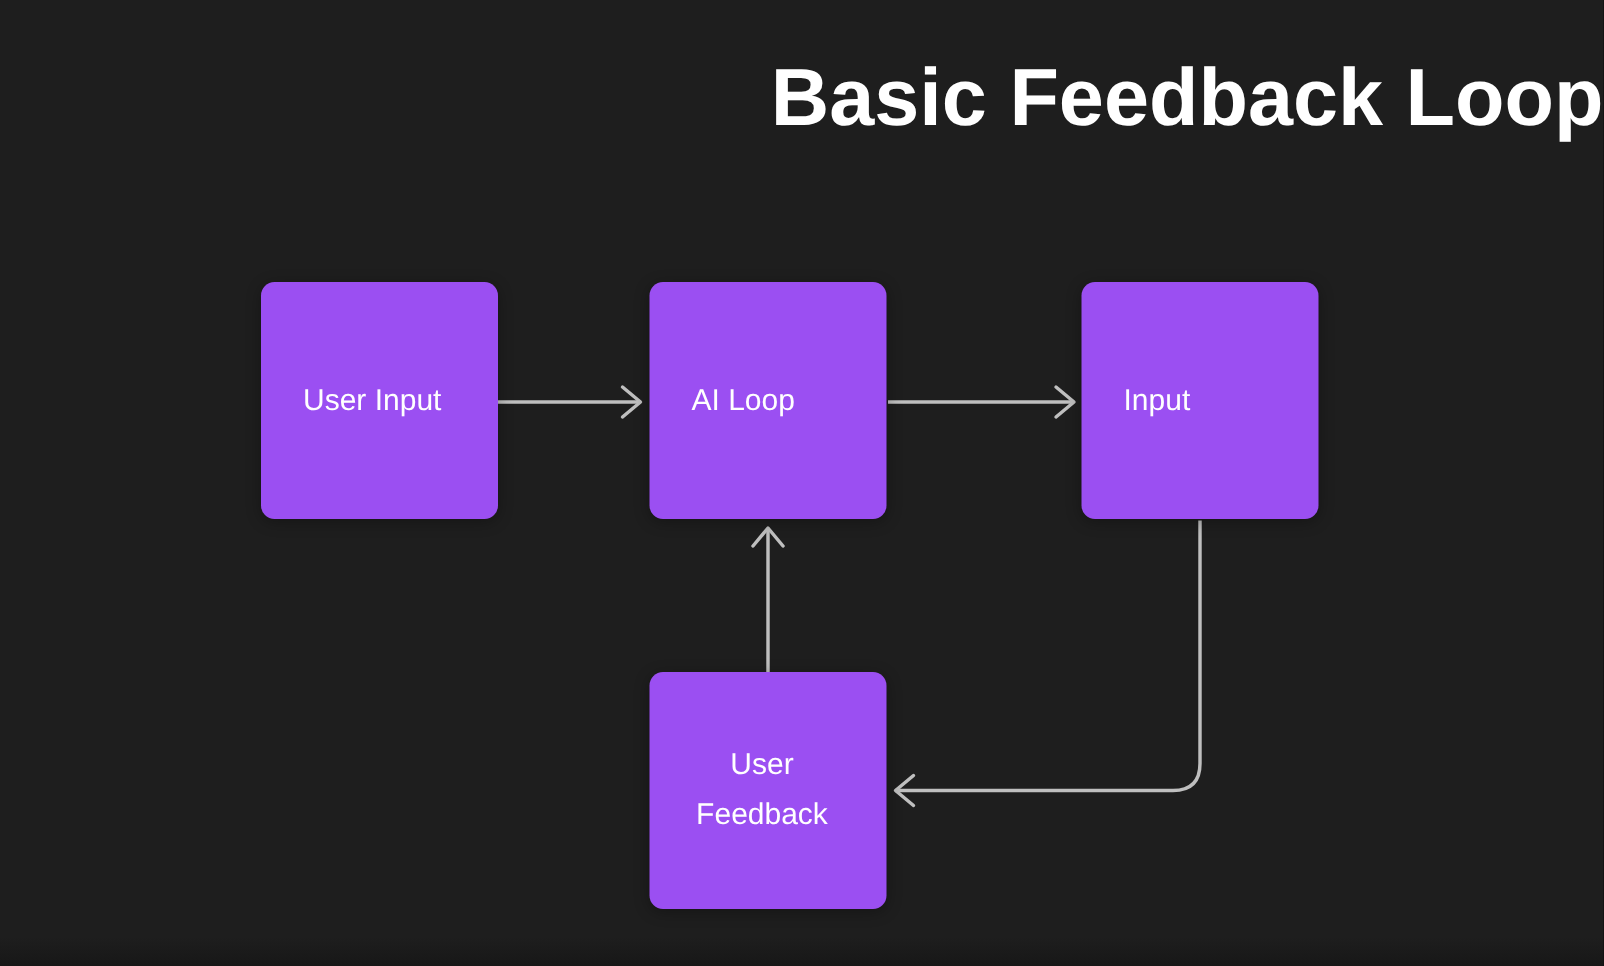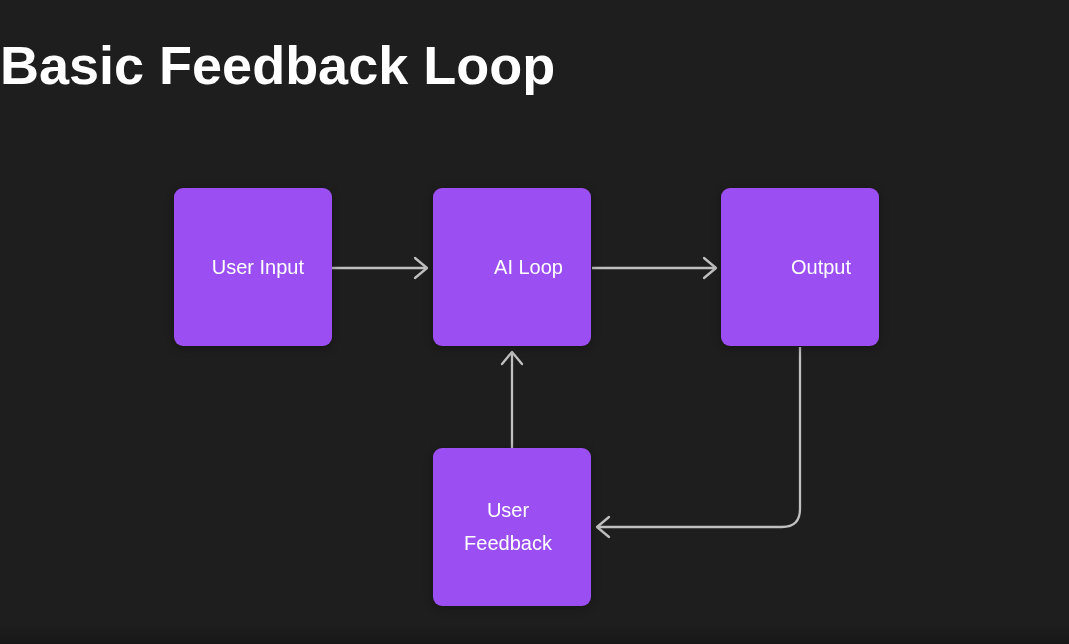--- a/index.html
+++ b/index.html
@@ -14,21 +14,21 @@
     overflow: hidden;
     background: linear-gradient(var(--c-background, #1e1e1e) 97%, #171717 100%);
     font-family: "Liberation Sans", sans-serif;
   }
   .title {
     position: absolute;
     top: 34px;
     left: 0;
     right: 0;
     margin: 0;
-    text-align: left;
+    text-align: right;
     font-size: 54px;
     line-height: 1.15;
     font-weight: 600;
     color: var(--c-title-text, #ffffff);
     letter-spacing: 0px;
   }
   .edges {
     position: absolute;
     inset: 0;
     width: 1069px;
@@ -44,21 +44,21 @@
     position: absolute;
     width: 158px;
     height: 158px;
     box-sizing: border-box;
     padding: 0 28px;
     background: var(--c-node-fill, #9b4ff2);
     border-radius: 9px;
     color: var(--c-node-text, #ffffff);
     display: flex;
     align-items: center;
-    justify-content: flex-end;
+    justify-content: flex-start;
     text-align: center;
     font-size: 20px;
     line-height: 33px;
     box-shadow: 0 2px 10px rgba(0,0,0,0.30);
   }
   .node-user-input    { left: 174px; top: 188px; }
   .node-ai-model      { left: 433px; top: 188px; }
   .node-output        { left: 721px; top: 188px; }
   .node-user-feedback { left: 433px; top: 448px; padding-left: 20px; }
 </style>
@@ -83,20 +83,20 @@
 
   <div class="node node-user-input">
     <span>User Input</span>
   </div>
 
   <div class="node node-ai-model">
     <span>AI Loop</span>
   </div>
 
   <div class="node node-output">
-    <span>Output</span>
+    <span>Input</span>
   </div>
 
   <div class="node node-user-feedback">
     <span>User Feedback</span>
   </div>
 
 </div>
 
 </body></html>

